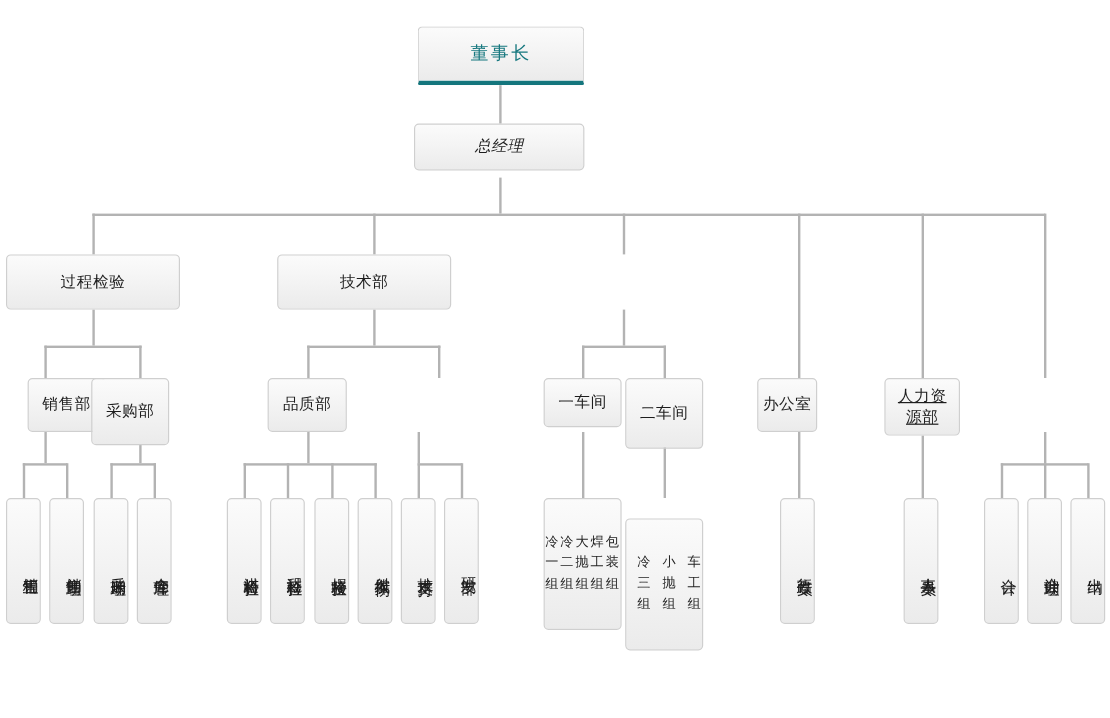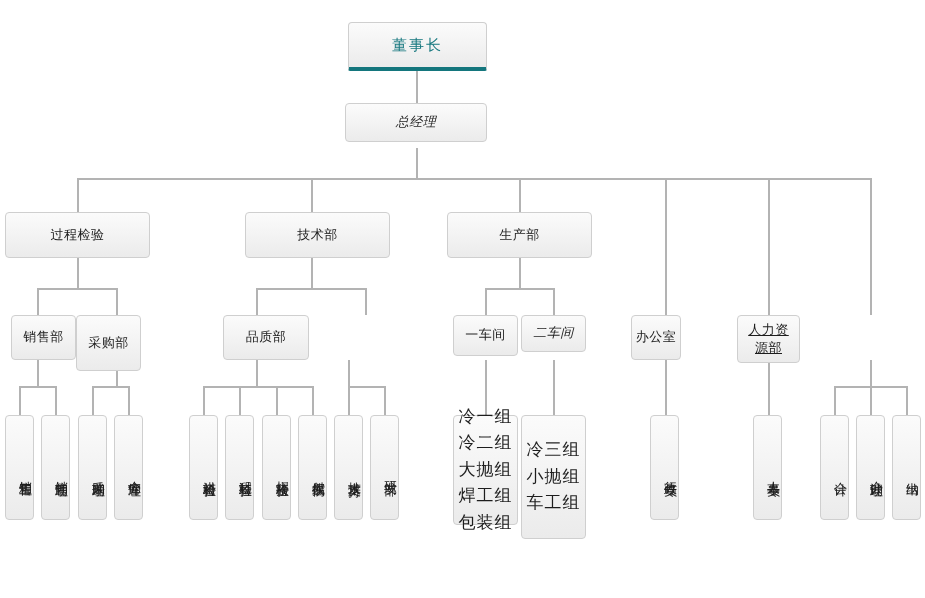--- a/index.html
+++ b/index.html
@@ -61,23 +61,22 @@
     text-orientation: upright;
     letter-spacing: 1px;
     padding-top: 10px;
     align-items: flex-start;
     justify-content: center;
     font-size: 13px;
   }
 
   
   .node.stack {
-    flex-direction: column;
     justify-content: center;
-    font-size: 17px;
+    font-size: 11px;
     line-height: 1.55;
     letter-spacing: 1px;
   }
   .node.stack .ln { display: block; }
 
   .node.twoline {
     line-height: 1.35;
     flex-direction: column;
     text-decoration: underline;
   }
@@ -152,40 +151,37 @@
     <span>董事长</span>
   </div>
 
   <div class="node" style="left:345px; top:103px; width:142px; height:39px;font-style:italic;">
     <span>总经理</span>
   </div>
 
   <div class="node" style="left:5px; top:212px; width:145px; height:46px;">
     <span>过程检验</span>
   </div>
-  <div class="node" style="left:245px; top:212px; width:145px; height:46px;">
+  <div class="node" style="left:231px; top:212px; width:145px; height:46px;">
     <span>技术部</span>
   </div>
-  <div class="node" style="left:447px; top:212px; width:145px; height:46px;">
-    <span>生产部</span>
-  </div>
-
-  <div class="node" style="left:11px; top:315px; width:65px; height:45px;">
+
+  <div class="node" style="left:23px; top:315px; width:65px; height:45px;">
     <span>销售部</span>
   </div>
   <div class="node" style="left:76px; top:315px; width:65px; height:56px;">
     <span>采购部</span>
   </div>
-  <div class="node" style="left:223px; top:315px; width:86px; height:45px;">
+  <div class="node" style="left:223px; top:315px; width:66px; height:45px;">
     <span>品质部</span>
   </div>
   <div class="node" style="left:453px; top:315px; width:65px; height:41px;">
     <span>一车间</span>
   </div>
-  <div class="node" style="left:521px; top:315px; width:65px; height:37px;font-style:italic;">
+  <div class="node" style="left:521px; top:315px; width:65px; height:59px;">
     <span>二车间</span>
   </div>
   <div class="node" style="left:631px; top:315px; width:50px; height:45px;">
     <span>办公室</span>
   </div>
   <div class="node twoline" style="left:737px; top:315px; width:63px; height:48px;">
     <span>人力资</span>
     <span>源部</span>
   </div>
 
@@ -221,21 +217,21 @@
     <span>研发部</span>
   </div>
 
   <div class="node stack" style="left:453px; top:415px; width:65px; height:110px;">
     <span class="ln">冷一组</span>
     <span class="ln">冷二组</span>
     <span class="ln">大抛组</span>
     <span class="ln">焊工组</span>
     <span class="ln">包装组</span>
   </div>
-  <div class="node stack" style="left:521px; top:415px; width:65px; height:124px;">
+  <div class="node stack" style="left:521px; top:432px; width:65px; height:110px;text-align:right;">
     <span class="ln">冷三组</span>
     <span class="ln">小抛组</span>
     <span class="ln">车工组</span>
   </div>
 
   <div class="node vertical" style="left:650px; top:415px; width:29px; height:105px;">
     <span>行政专员</span>
   </div>
   <div class="node vertical" style="left:753px; top:415px; width:29px; height:105px;">
     <span>人事专员</span>

